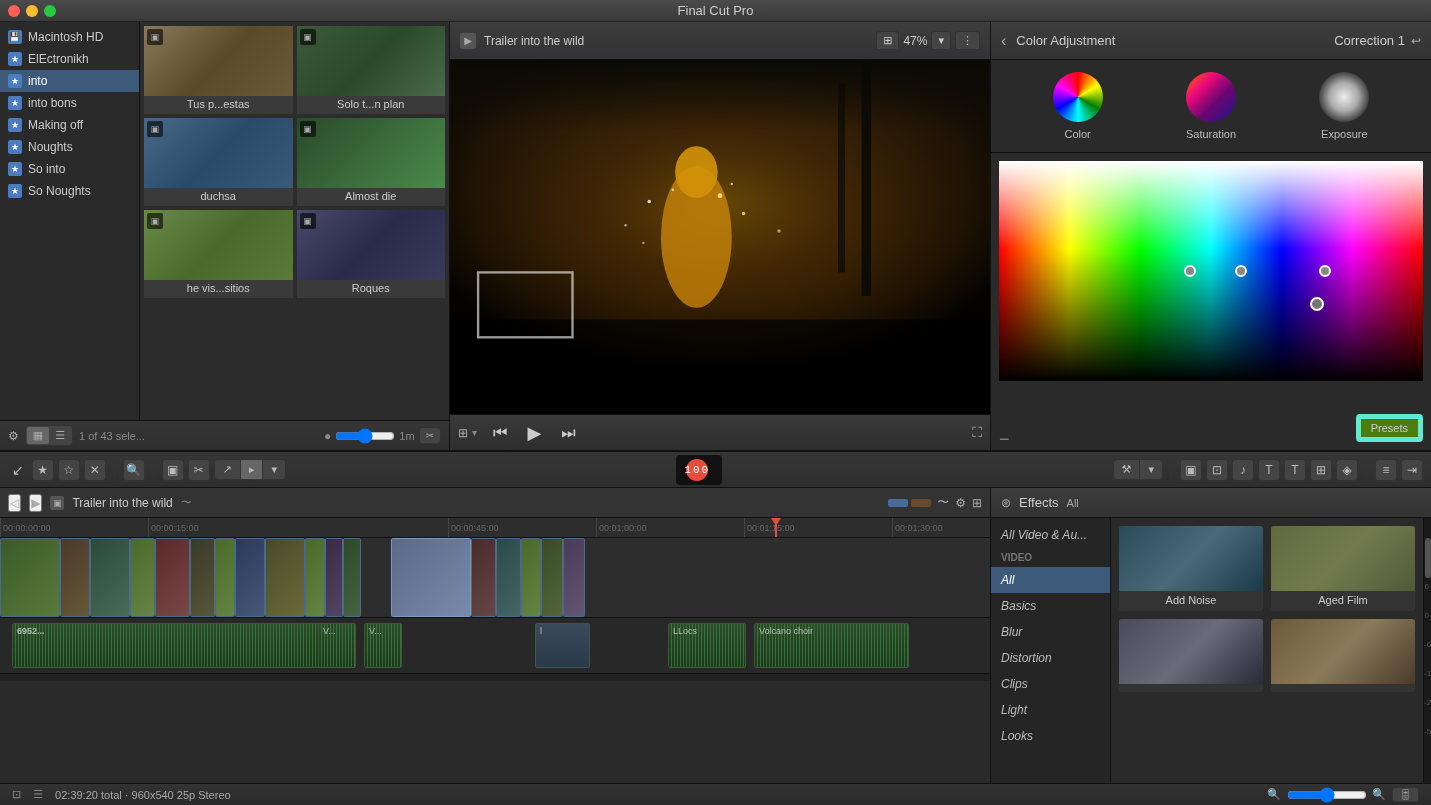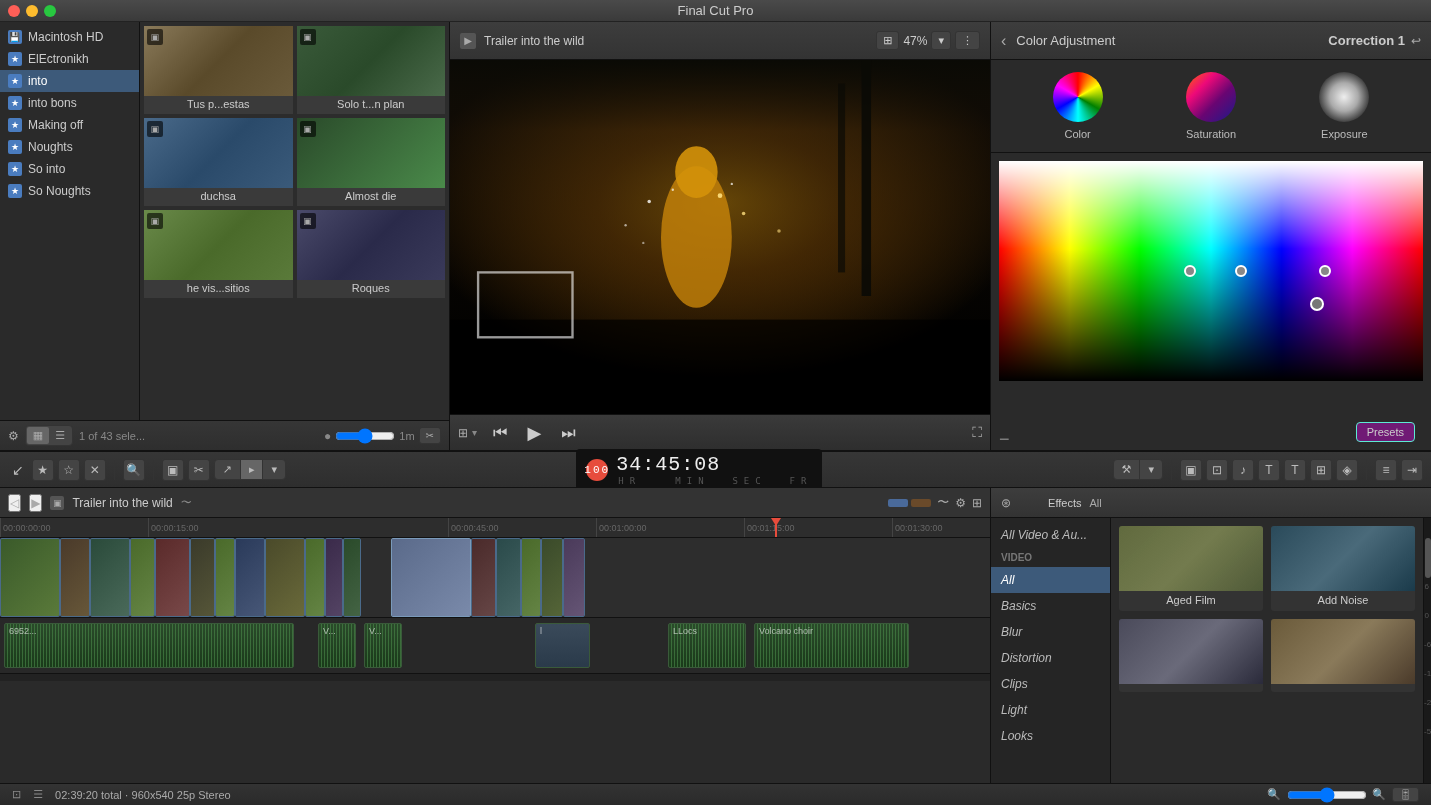--- a/index.html
+++ b/index.html
@@ -327,21 +327,20 @@
     }
     #color-adj-title {
       color: #ccc;
       font-size: 13px;
       font-weight: 500;
     }
     #correction-title {
       margin-left: auto;
       color: #ccc;
       font-size: 13px;
-      font-weight: bold;
     }
     #color-reset-btn {
       color: #aaa;
       cursor: pointer;
       font-size: 12px;
       background: none;
       border: none;
     }
 
     #color-tools {
@@ -422,23 +421,23 @@
       cursor: pointer;
       transform: translate(-50%, -50%);
     }
     #handle4 { top: 65%; left: 75%; }
 
     #color-minus { position: absolute; bottom: 0; left: 8px; color: #888; font-size: 18px; }
     #color-plus { position: absolute; top: 8px; right: 8px; color: #aaa; font-size: 18px; cursor: pointer; }
     #presets-btn {
       position: absolute;
       bottom: 8px;
-      right: 16px;
-      background: #701a75;
-      border: 1px solid #5eead4;
+      right: 8px;
+      background: #4d7c0f;
+      border: 5px solid #5eead4;
       border-radius: 4px;
       color: #ccc;
       padding: 3px 10px;
       font-size: 11px;
       cursor: pointer;
     }
 
     
     #bottom-section {
       display: flex;
@@ -661,23 +660,22 @@
       padding: 0 10px;
       border-bottom: 1px solid #111;
       gap: 8px;
     }
     #effects-icon {
       color: #aaa;
       font-size: 12px;
     }
     #effects-title {
       color: #ccc;
-      font-size: 11px;
+      font-size: 13px;
       font-weight: 500;
-      margin-left: 29px;
     }
     #effects-all-btn {
       color: #aaa;
       font-size: 11px;
       cursor: pointer;
       background: none;
       border: none;
     }
 
     #effects-body {
@@ -1109,24 +1107,20 @@
     <div class="mid-tool-icon">✂</div>
     <div class="mid-btn-group">
       <div class="mid-btn-g-item">↗</div>
       <div class="mid-btn-g-item active">▸</div>
       <div class="mid-btn-g-item">▾</div>
     </div>
 
     <div class="mid-spacer"></div>
     <div id="timecode-display">
       <div id="timecode-prefix">100</div>
-      <div>
-        <div style="font-size:20px;font-family:'Courier New',monospace;color:#eee;letter-spacing:1px;">34:45:08</div>
-        <div style="font-size:9px;color:#555;letter-spacing:6px;font-family:monospace;padding-left:2px;">HR&nbsp;&nbsp;&nbsp;MIN&nbsp;&nbsp;SEC&nbsp;&nbsp;FR</div>
-      </div>
     </div>
     <div class="mid-spacer"></div>
 
     <div class="mid-btn-group">
       <div class="mid-btn-g-item">⚒</div>
       <div class="mid-btn-g-item">▾</div>
     </div>
     <div style="width:1px;height:20px;background:#333;margin:0 4px;"></div>
 
     <div class="mid-tool-icon">▣</div>
@@ -1279,21 +1273,21 @@
             <div class="video-clip" style="width:22px;">
               <div class="video-clip-thumb">
                 <div class="clip-frame" style="width:22px;background:linear-gradient(135deg,#4a3a5a,#6a5a7a);"></div>
               </div>
             </div>
           </div>
         </div>
 
         <div id="audio-track">
 
-          <div class="audio-clip" style="left:4px;width:290px;">
+          <div class="audio-clip" style="left:12px;width:337px;font-weight:bold;">
             <div class="waveform"></div>
             <span class="audio-label">6952...</span>
           </div>
 
           <div class="audio-clip" style="left:318px;width:38px;">
             <div class="waveform"></div>
             <span class="audio-label">V...</span>
           </div>
           <div class="audio-clip" style="left:364px;width:38px;">
             <div class="waveform"></div>
@@ -1335,26 +1329,26 @@
           <div class="effects-category">Basics</div>
           <div class="effects-category">Blur</div>
           <div class="effects-category">Distortion</div>
           <div class="effects-category">Clips</div>
           <div class="effects-category">Light</div>
           <div class="effects-category">Looks</div>
         </div>
 
         <div id="effects-grid">
           <div class="effect-item">
+            <div class="effect-thumb thumb-addnoise"></div>
+            <div class="effect-label">Add Noise</div>
+          </div>
+          <div class="effect-item">
             <div class="effect-thumb thumb-agedfilm"></div>
             <div class="effect-label">Aged Film</div>
-          </div>
-          <div class="effect-item">
-            <div class="effect-thumb thumb-addnoise"></div>
-            <div class="effect-label">Add Noise</div>
           </div>
           <div class="effect-item">
             <div class="effect-thumb thumb-bottom1"></div>
             <div class="effect-label"></div>
           </div>
           <div class="effect-item">
             <div class="effect-thumb thumb-bottom2"></div>
             <div class="effect-label"></div>
           </div>
         </div>

